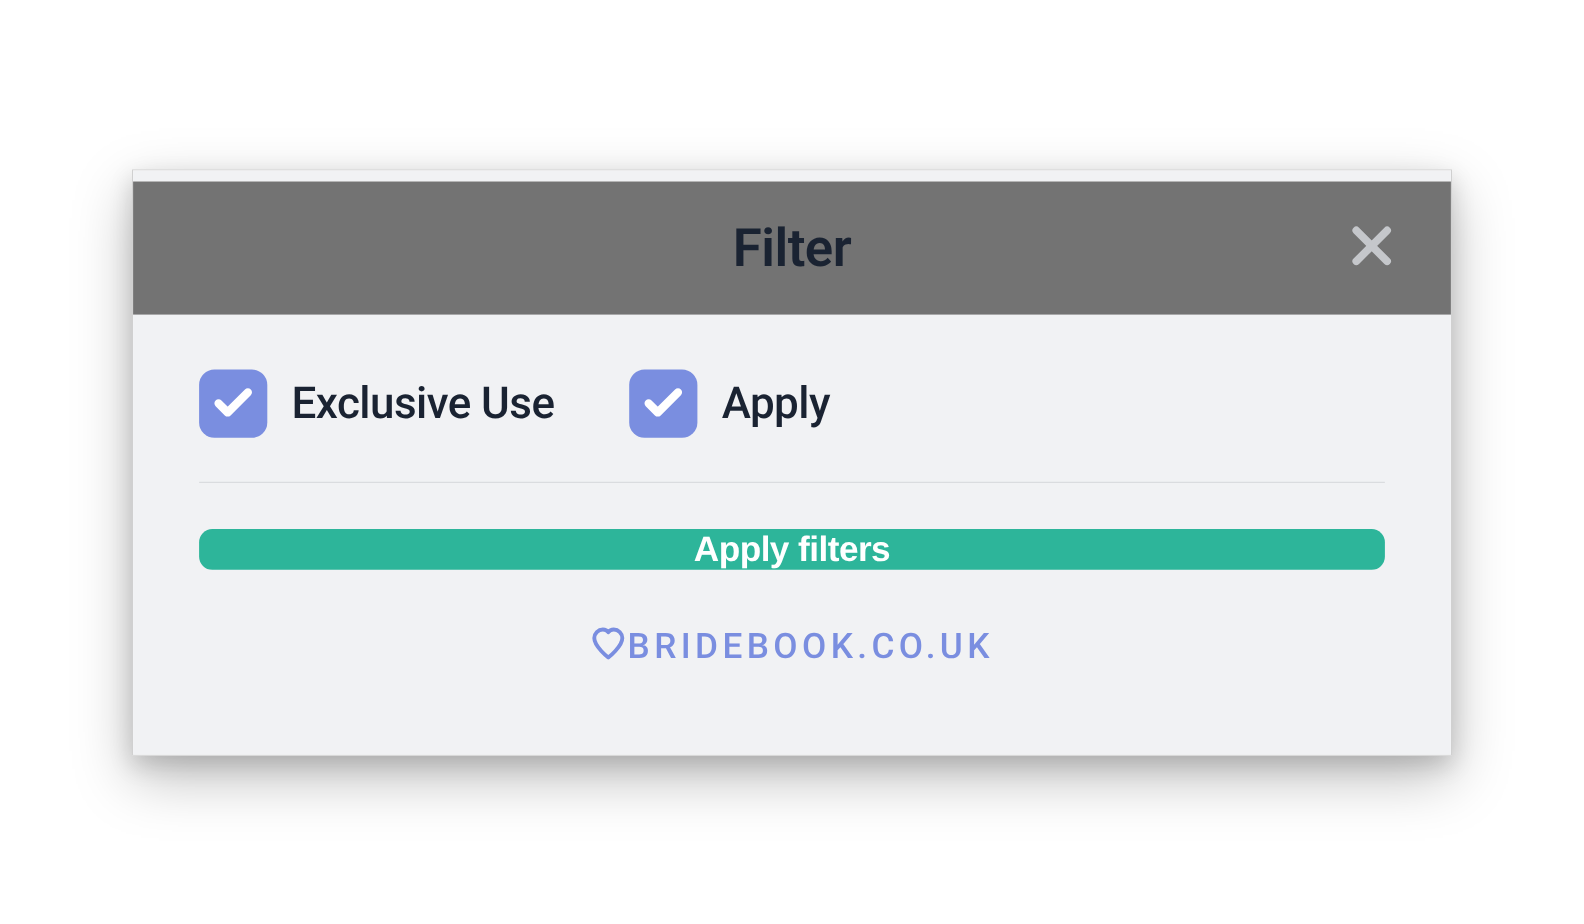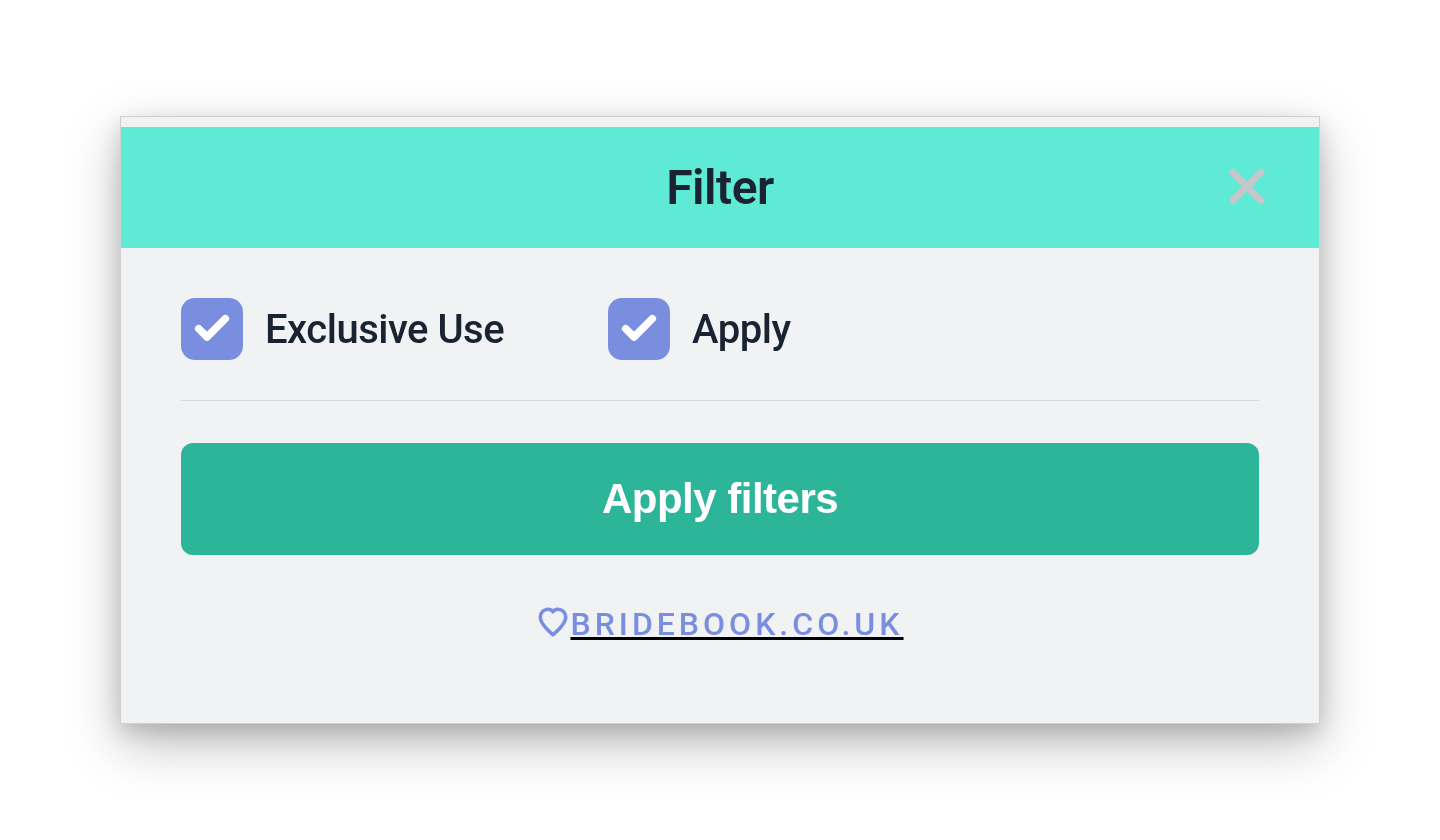--- a/index.html
+++ b/index.html
@@ -20,21 +20,21 @@
       width: 1200px;
       background: #ffffff;
       border: 1px solid #d0d0d0;
       box-shadow: 0 20px 50px rgba(0,0,0,0.25), 0 8px 20px rgba(0,0,0,0.15);
     }
     .modal-thin-bar {
       height: 10px;
       background: #f1f2f4;
     }
     .modal-header {
-      background: #5eead4;
+      background: #737373;
       padding: 32px 16px;
       position: relative;
       display: flex;
       justify-content: center;
       align-items: center;
     }
     .modal-title {
       font-size: 48px;
       font-weight: 600;
       color: #1a2332;
@@ -56,21 +56,21 @@
     .close-button svg {
       width: 48px;
       height: 48px;
     }
     .modal-body {
       background: #f1f2f4;
       padding: 50px 60px 40px 60px;
     }
     .checkbox-row {
       display: flex;
-      gap: 104px;
+      gap: 68px;
       padding-bottom: 40px;
       border-bottom: 1px solid #d8dadd;
     }
     .checkbox-item {
       display: flex;
       align-items: center;
       gap: 22px;
       cursor: pointer;
     }
     .checkbox {
@@ -88,36 +88,34 @@
     }
     .checkbox-label {
       font-size: 40px;
       font-weight: 500;
       color: #1a2332;
       letter-spacing: -0.5px;
     }
     .apply-button {
       width: 100%;
       margin-top: 42px;
-      padding: 32px;
       background: #2db59a;
       border: none;
       border-radius: 12px;
-      font-size: 42px;
+      font-size: 32px;
       font-weight: 600;
       color: #ffffff;
       cursor: pointer;
       letter-spacing: -0.5px;
     }
     .footer {
       display: flex;
       align-items: center;
       justify-content: center;
       padding: 50px 0 40px 0;
-      text-decoration: underline;
     }
     .footer-icon svg {
       width: 34px;
       height: 34px;
     }
     .footer-text {
       font-size: 32px;
       font-weight: 500;
       color: #7a8ee0;
       letter-spacing: 4px;

